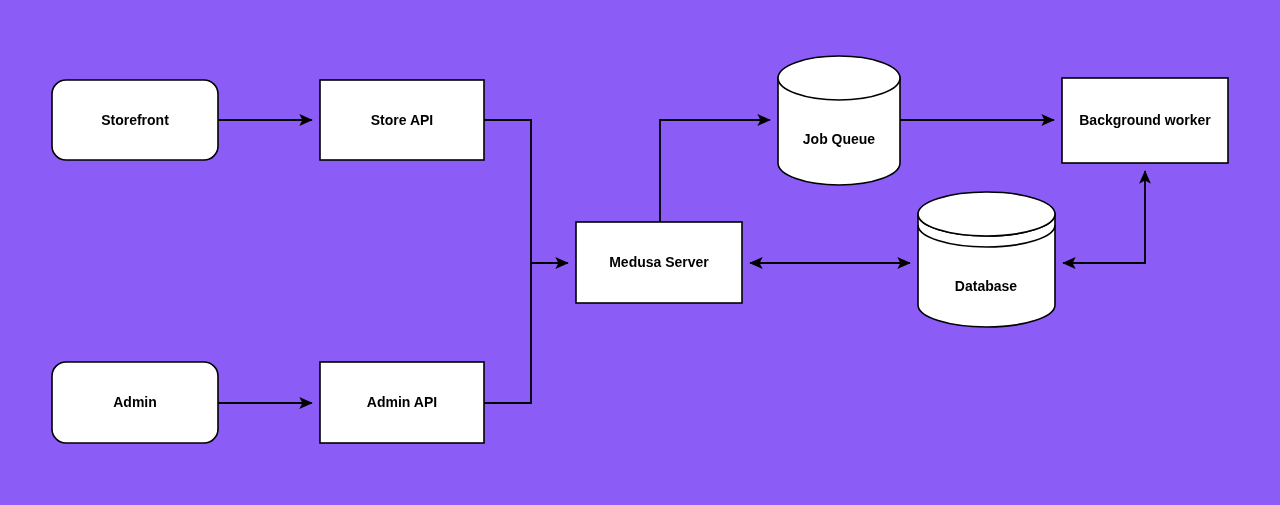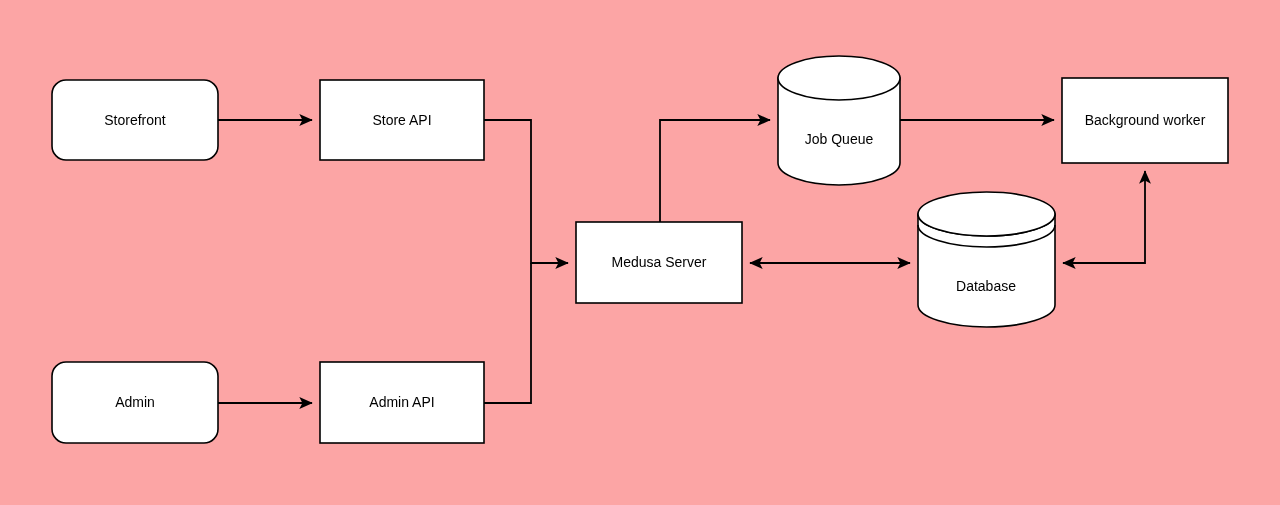--- a/index.html
+++ b/index.html
@@ -10,21 +10,22 @@
   body {
     width: 1280px;
     height: 505px;
     font-family: "Liberation Sans", sans-serif;
     overflow: hidden;
   }
   #diagram-root {
     position: relative;
     width: 1280px;
     height: 505px;
-    background: #fca5a5;
+    background: #8b5cf6;
+    font-weight: bold;
   }
   #diagram-svg {
     position: absolute;
     top: 0;
     left: 0;
     width: 1280px;
     height: 505px;
   }
   .node-label {
     font-family: "Liberation Sans", sans-serif;

